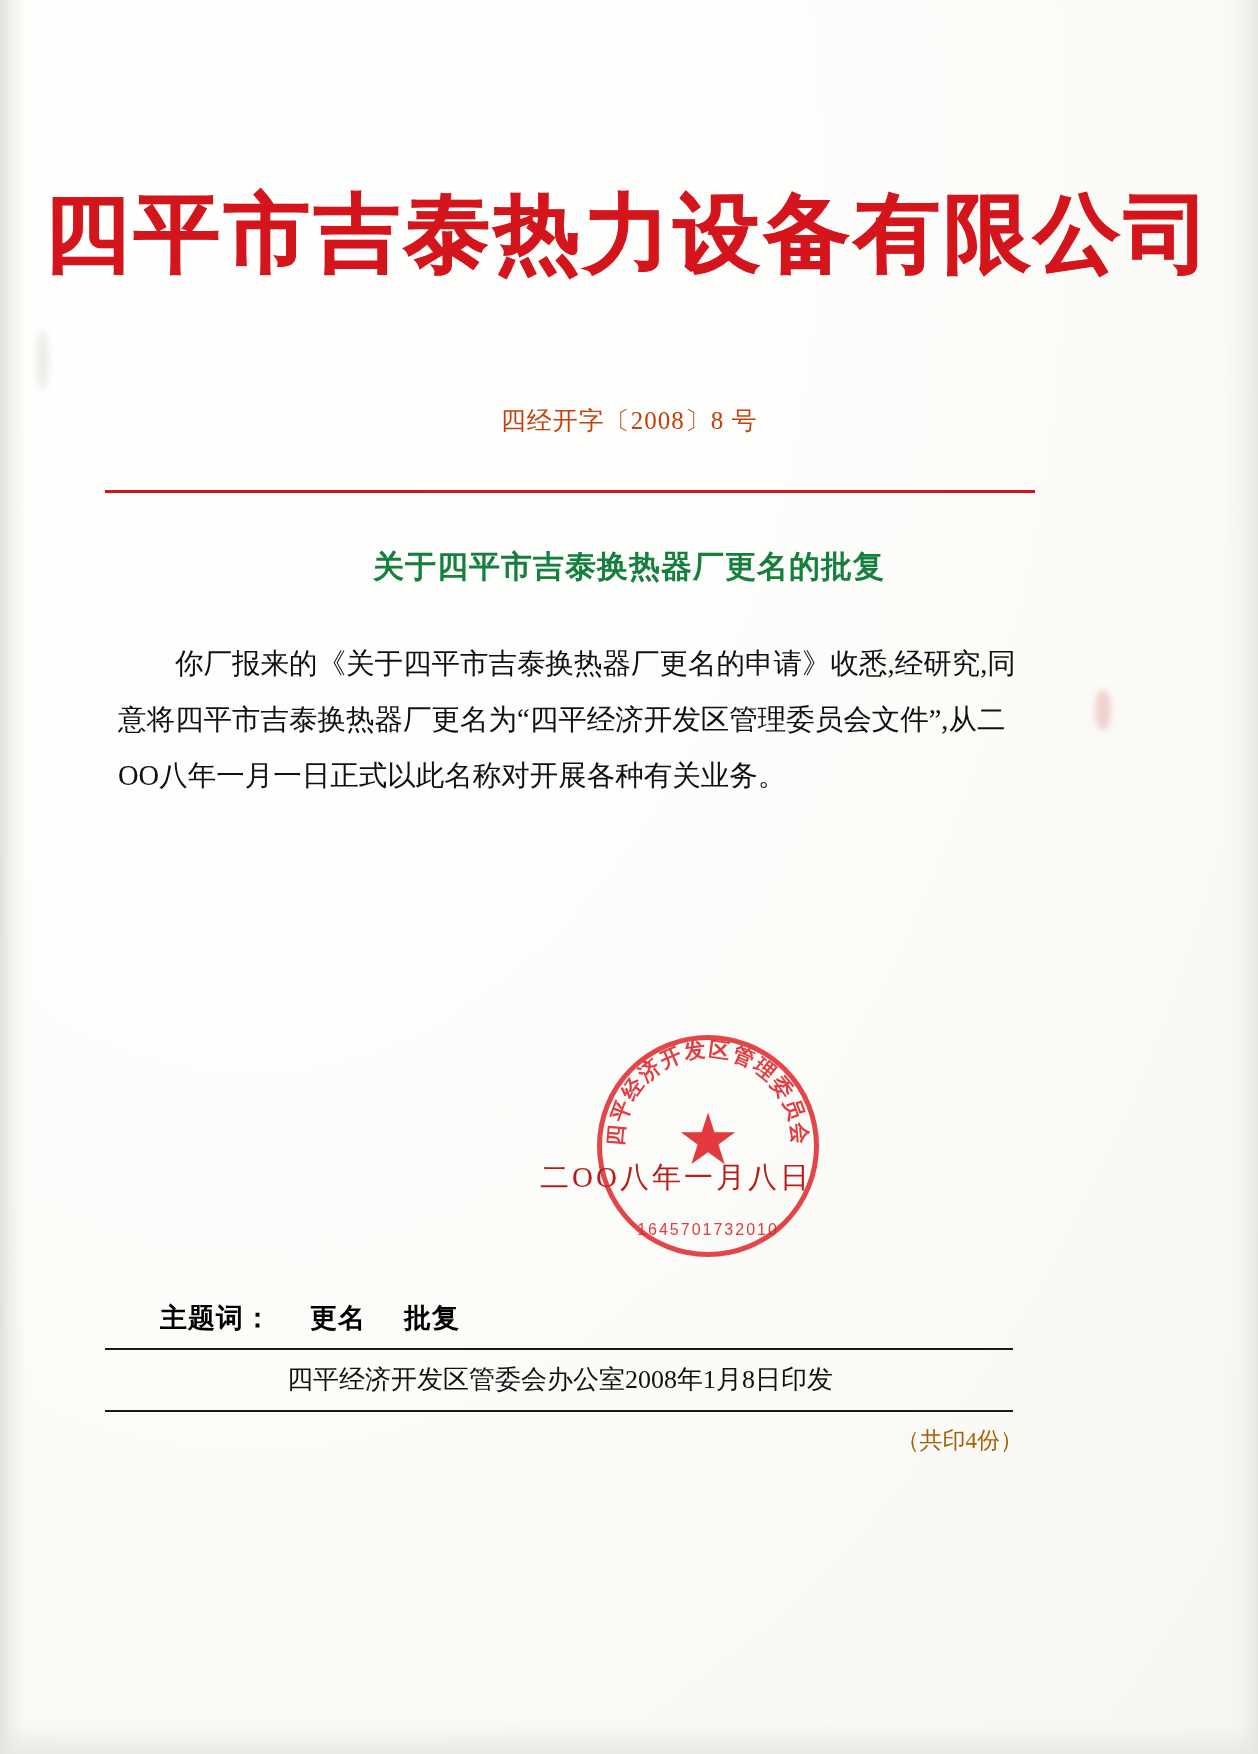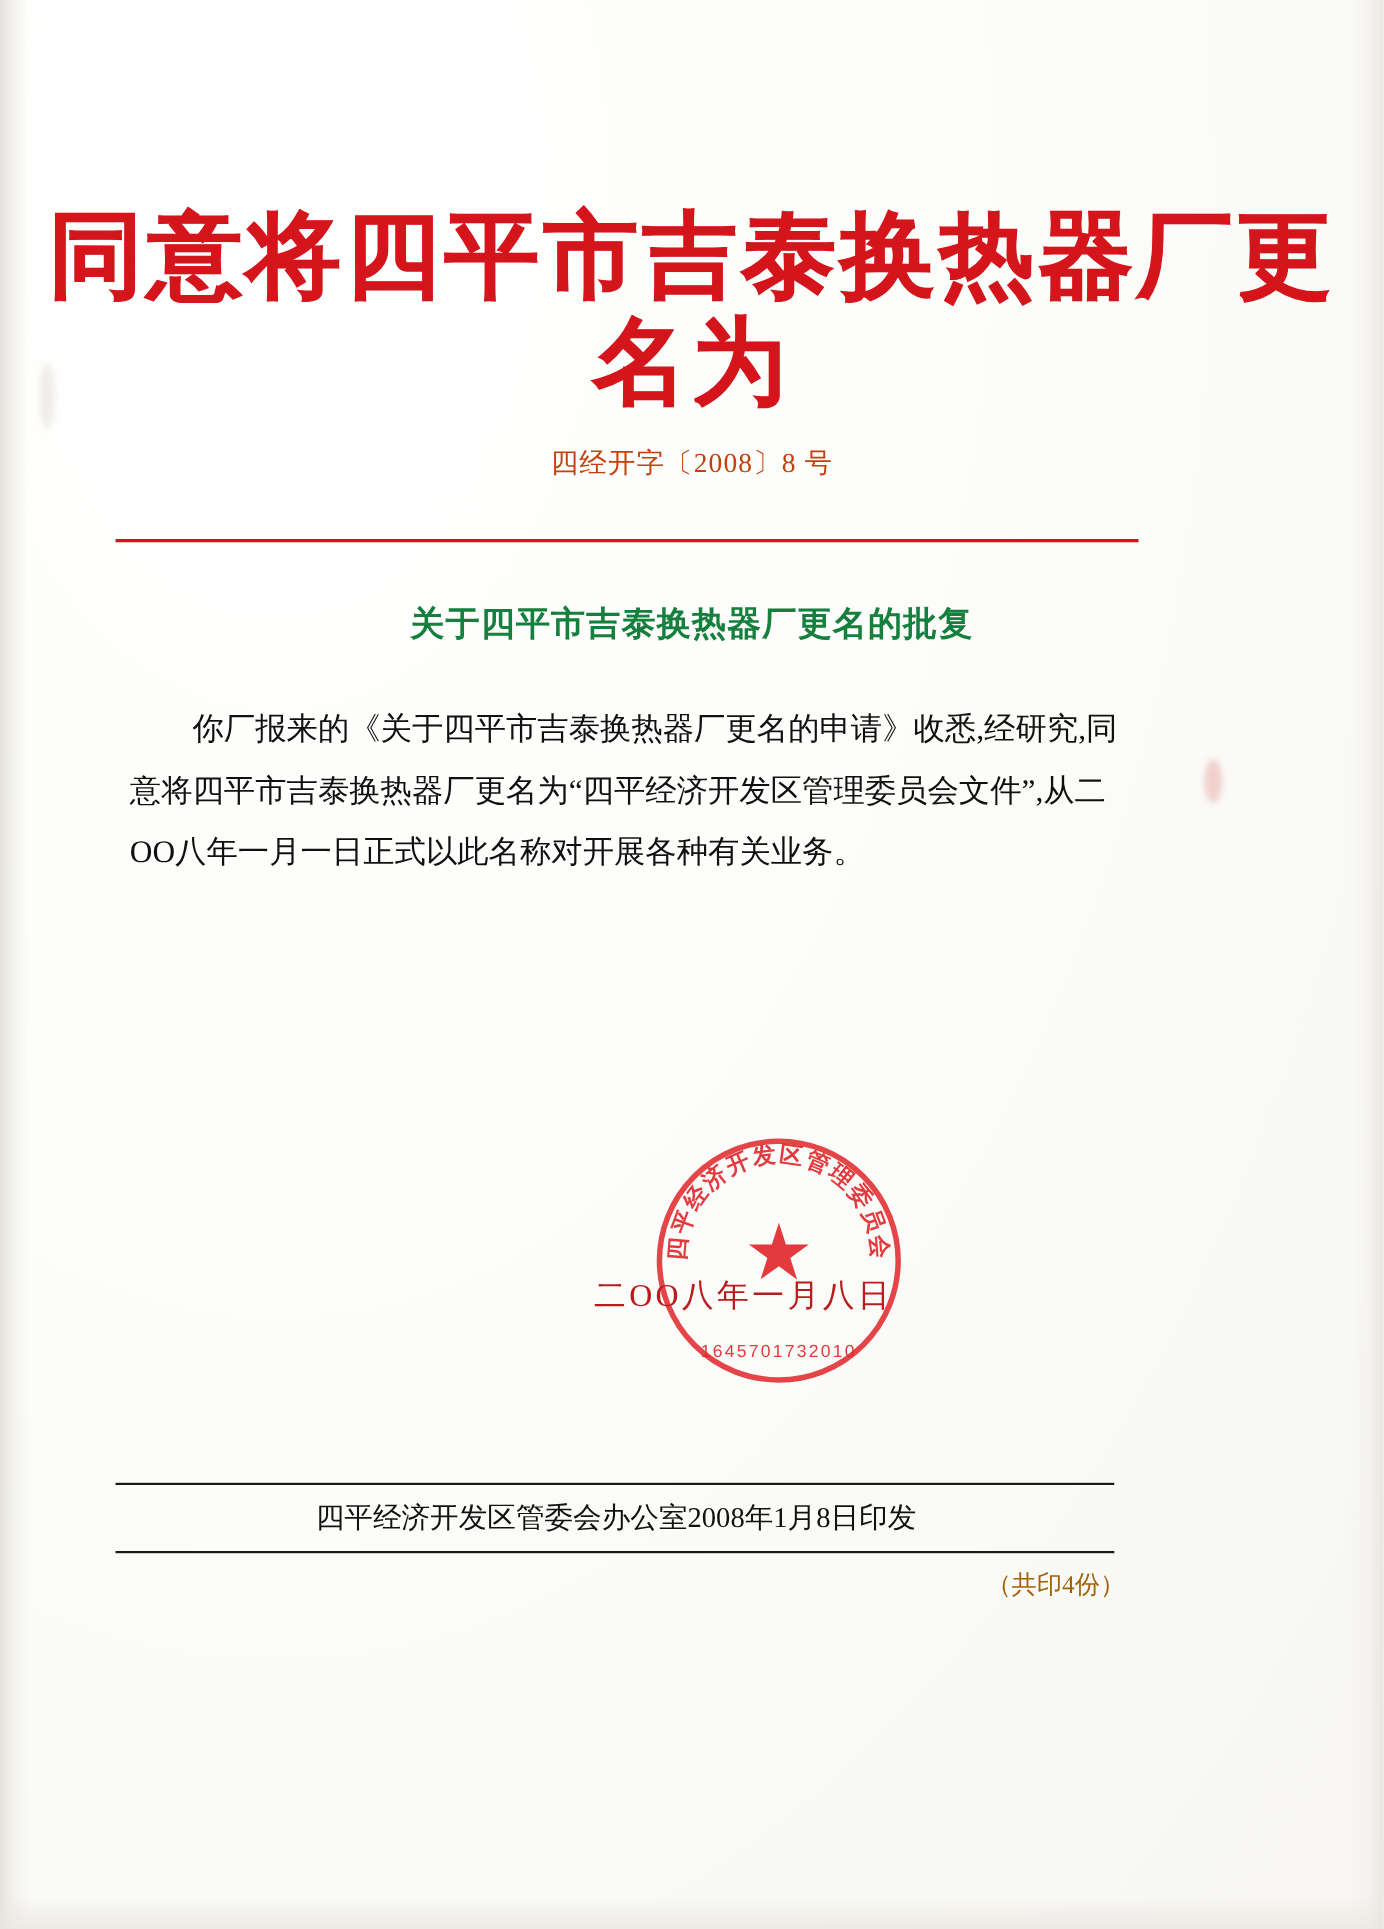--- a/index.html
+++ b/index.html
@@ -237,21 +237,21 @@
 <div class="page">
   <div class="scan-edge-left"></div>
   <div class="scan-edge-right"></div>
   <div class="scan-edge-bottom"></div>
   <div class="smudge" style="left:36px; top:330px; width:14px; height:60px;"></div>
   <div class="smudge" style="left:1095px; top:690px; width:16px; height:40px; background:rgba(200,60,60,.22);"></div>
 </div>
 
 <div class="content">
 
-  <div class="doc-header">同意将四平市吉泰换热器厂更名为</div>
+  <div class="doc-header">四平市吉泰热力设备有限公司</div>
 
   <div class="doc-number">四经开字〔2008〕8 号</div>
 
   <div class="red-rule"></div>
 
   <div class="doc-title">关于四平市吉泰换热器厂更名的批复</div>
 
   <div class="body-block">
     <p class="indent-2">你厂报来的《关于四平市吉泰换热器厂更名的申请》收悉,经研究,同意将四平市吉泰换热器厂更名为“四平经济开发区管理委员会文件”,从二OO八年一月一日正式以此名称对开展各种有关业务。</p>
   </div>
@@ -265,20 +265,23 @@
       <text>
         <textPath href="#arcpath" startOffset="50%" text-anchor="middle">四平经济开发区管理委员会</textPath>
       </text>
     </svg>
     <div class="seal-star">★</div>
     <div class="seal-code">1645701732010</div>
   </div>
 
   <div class="sign-date">二OO八年一月八日</div>
 
+  <div class="keywords">
+    <span>主题词：</span><span class="kw">更名</span><span class="kw">批复</span>
+  </div>
 
   <div class="footer-rule-1"></div>
   <div class="footer-row">
     <span>四平经济开发区管委会办公室</span>
     <span>2008年1月8日印发</span>
   </div>
   <div class="footer-rule-2"></div>
 
   <div class="print-count">（共印4份）</div>
 

